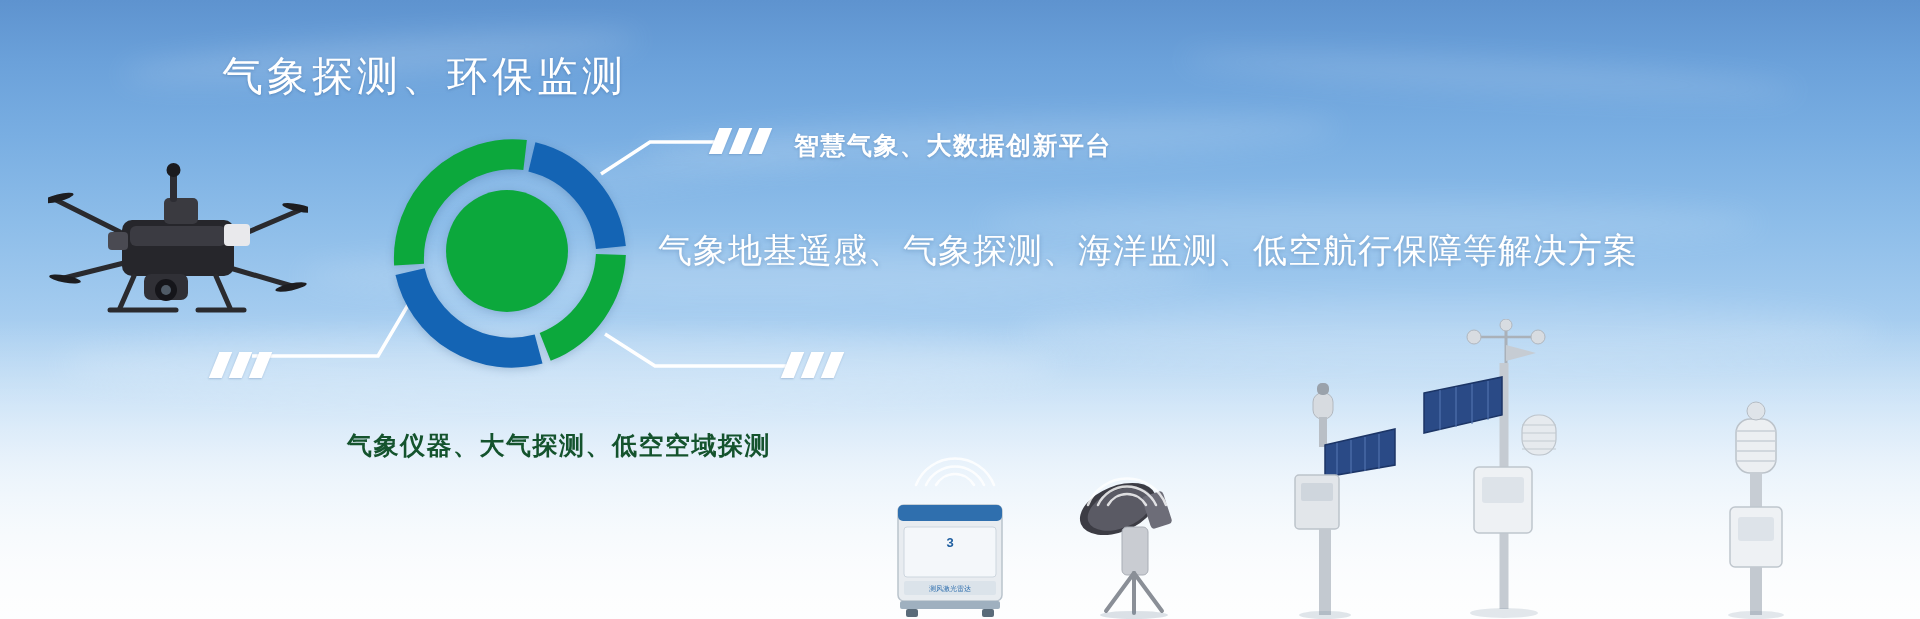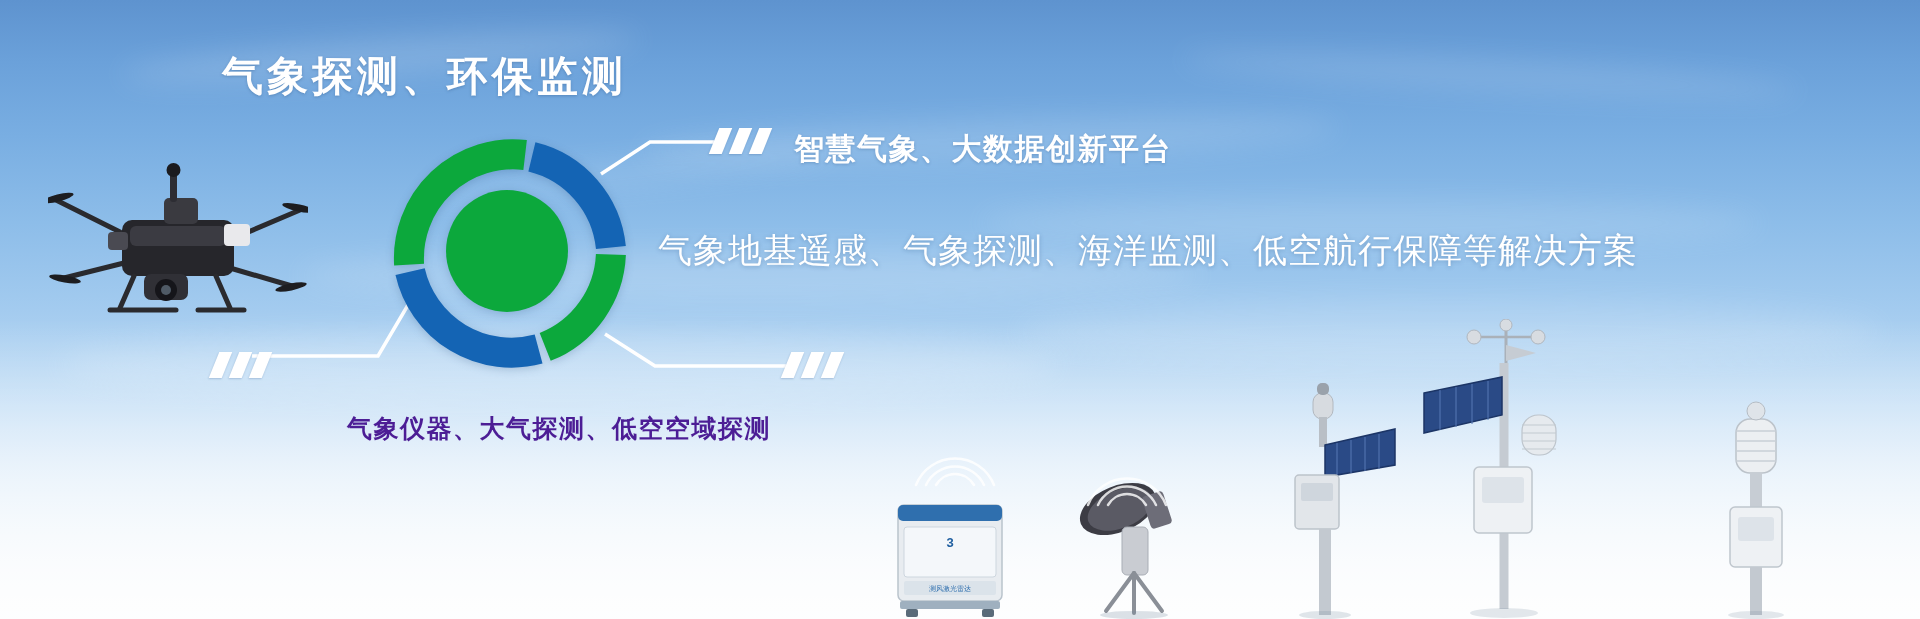--- a/index.html
+++ b/index.html
@@ -37,21 +37,21 @@
   .c7 { left:1020px; top:300px; width:860px; height:64px; opacity:.30; }
   .c8 { left:420px;  top:160px; width:420px; height:26px; opacity:.22; transform:rotate(-6deg);}
   .haze {
     position:absolute; left:0; right:0; bottom:0; height:300px;
     background:linear-gradient(to bottom, rgba(255,255,255,0) 0%, rgba(255,255,255,.55) 55%, rgba(255,255,255,.85) 100%);
   }
 
   
   .title {
     position:absolute; left:222px; top:52px;
-    font-size:41px; font-weight:700; color:#ffffff;
+    font-size:41px; font-weight:400; color:#ffffff;
     letter-spacing:4px; line-height:1.2;
     text-shadow:0 1px 3px rgba(40,80,130,.35);
     white-space:nowrap;
   }
 
   
   .donut-wrap { position:absolute; left:388px; top:132px; width:238px; height:238px; }
   .donut-wrap svg { display:block; filter:drop-shadow(0 2px 4px rgba(30,70,120,.22)); }
 
   
@@ -64,31 +64,31 @@
     transform:skewX(-22deg);
     box-shadow:0 1px 2px rgba(40,80,130,.25);
   }
   .sl-top    { left:714px; top:128px; }
   .sl-left   { left:214px; top:352px; }
   .sl-right  { left:786px; top:352px; }
 
   
   .callout-top {
     position:absolute; left:794px; top:129px;
-    font-size:30px; font-weight:700; color:#ffffff; letter-spacing:1.5px;
+    font-size:25px; font-weight:700; color:#ffffff; letter-spacing:1.5px;
     white-space:nowrap; text-shadow:0 1px 3px rgba(40,80,130,.3);
   }
   .callout-main {
     position:absolute; left:658px; top:228px;
     font-size:34px; font-weight:400; color:#ffffff; letter-spacing:1px;
     white-space:nowrap; text-shadow:0 1px 4px rgba(40,80,130,.35);
   }
   .callout-bottom {
-    position:absolute; left:347px; top:412px;
-    font-size:25px; font-weight:700; color:#4c1d95; letter-spacing:1.5px;
+    position:absolute; left:347px; top:429px;
+    font-size:25px; font-weight:700; color:#14532d; letter-spacing:1.5px;
     white-space:nowrap;
   }
 
   
   .drone { position:absolute; left:48px; top:158px; width:260px; height:180px; }
 
   
   .equip { position:absolute; bottom:0; }
   .eq-box     { left:890px;  width:120px; height:130px; }
   .eq-radar   { left:1060px; width:150px; height:150px; }

